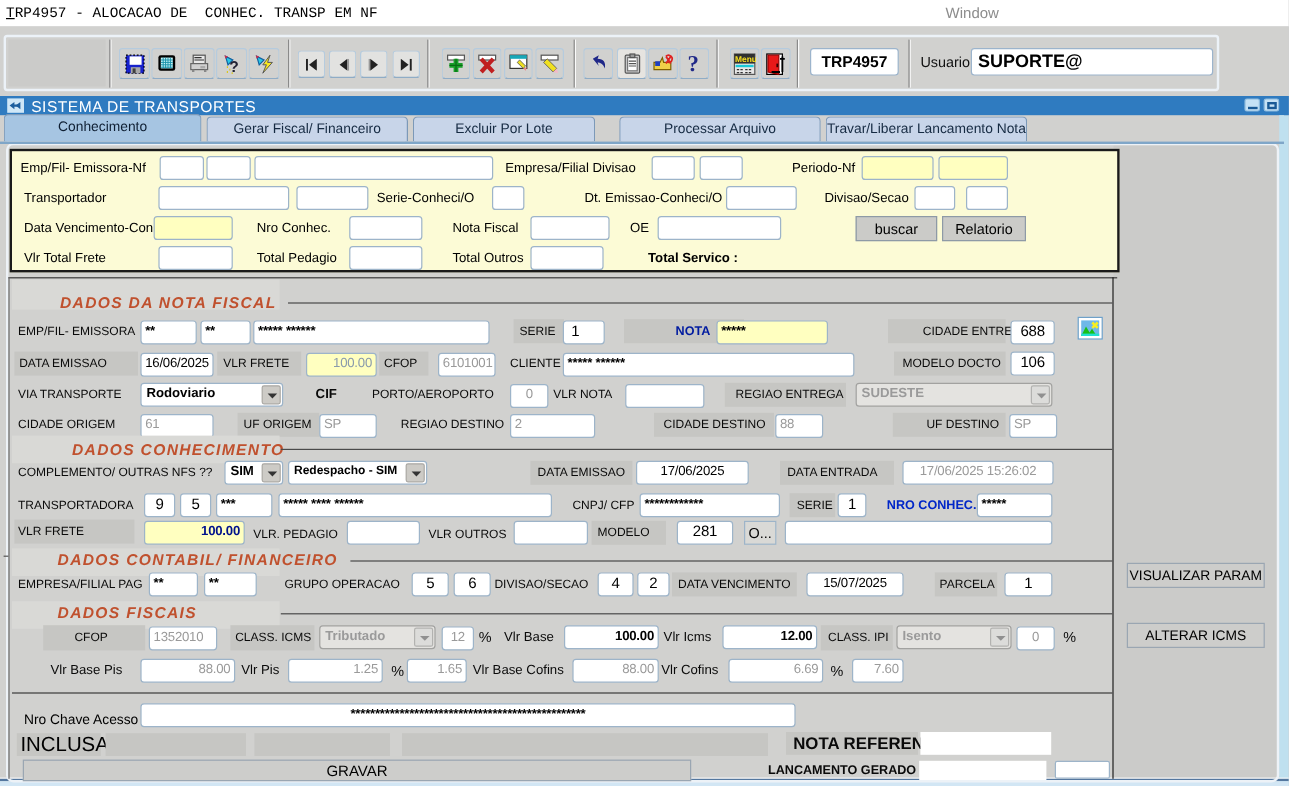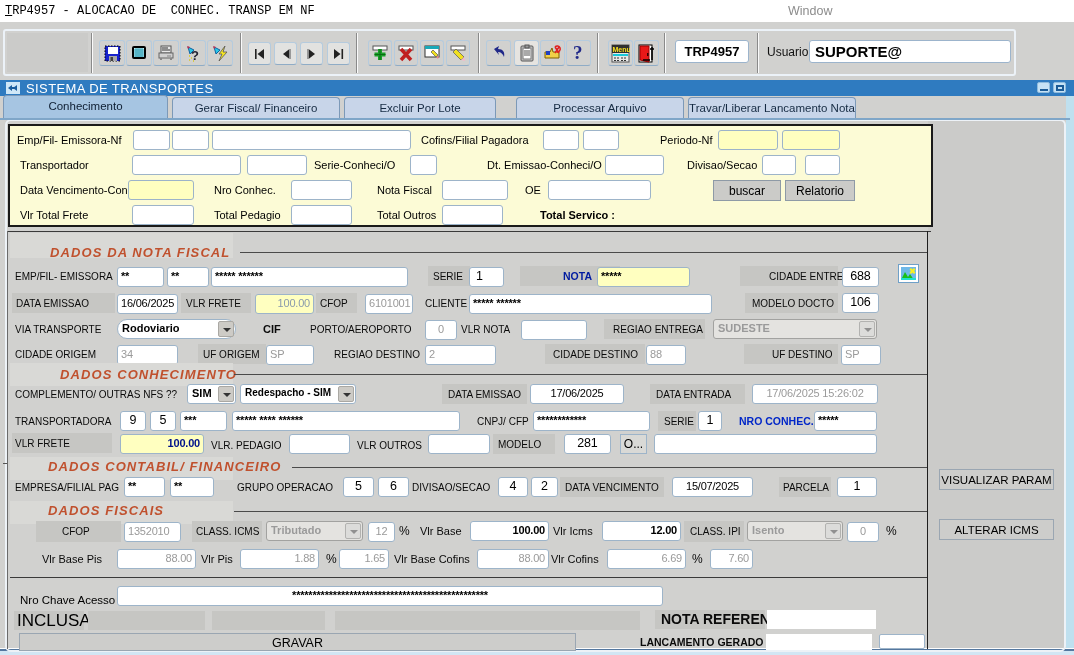--- a/index.html
+++ b/index.html
@@ -209,21 +209,21 @@
 <div class="abs" style="left:0;top:120px;width:1070px;height:535px;background:#D1D1CF;"></div>
 <div class="abs" style="left:5px;top:119px;width:1061px;height:533px;border:2px solid #EDF2F7;border-radius:6px;z-index:1;"></div>
 <div class="abs" style="left:928px;top:121px;width:136px;height:528px;background:#CBCBC9;"></div>
 <div class="abs" style="left:8px;top:124px;width:925px;height:103px;background:#FCFBD6;border:2px solid #1A1A1A;z-index:2;"></div>
 <div class="abs" style="z-index:3;">
 
  <div class="ylab" style="left:17px;top:130px;">Emp/Fil- Emissora-Nf</div>
  <div class="in" style="left:133px;top:130px;width:37px;"></div>
  <div class="in" style="left:172px;top:130px;width:37px;"></div>
  <div class="in" style="left:212px;top:130px;width:199px;"></div>
- <div class="ylab" style="left:421px;top:130px;">Cofins/Filial Pagadora</div>
+ <div class="ylab" style="left:421px;top:130px;">Empresa/Filial Divisao</div>
  <div class="in" style="left:543px;top:130px;width:36px;"></div>
  <div class="in" style="left:583px;top:130px;width:36px;"></div>
  <div class="ylab" style="left:660px;top:130px;">Periodo-Nf</div>
  <div class="yin" style="left:718px;top:130px;width:60px;"></div>
  <div class="yin" style="left:782px;top:130px;width:58px;"></div>
 
  <div class="ylab" style="left:20px;top:155px;">Transportador</div>
  <div class="in" style="left:132px;top:155px;width:109px;"></div>
  <div class="in" style="left:247px;top:155px;width:60px;"></div>
  <div class="ylab" style="left:314px;top:155px;">Serie-Conheci/O</div>
@@ -293,32 +293,32 @@
  <div class="chip" style="left:316px;top:293px;width:41px;height:20px;"></div>
  <div class="lab" style="left:320px;top:294px;">CFOP</div>
  <div class="sin" style="left:365px;top:294px;width:48px;">6101001</div>
  <div class="lab" style="left:425px;top:294px;">CLIENTE</div>
  <div class="in bld" style="left:469px;top:294px;width:243px;">***** ******</div>
  <div class="chip" style="left:745px;top:293px;width:93px;height:20px;"></div>
  <div class="lab" style="left:752px;top:294px;">MODELO DOCTO</div>
  <div class="in ct big" style="left:842px;top:293px;width:37px;">106</div>
 
  <div class="lab" style="left:15px;top:320px;">VIA TRANSPORTE</div>
- <div class="cmb" style="left:117px;top:319px;width:119px;border-radius:10px;">Rodoviario<span class="arr"></span></div>
+ <div class="cmb" style="left:117px;top:319px;width:119px;">Rodoviario<span class="arr"></span></div>
  <div class="lab" style="left:263px;top:320px;font-size:11px;font-weight:bold;">CIF</div>
  <div class="lab" style="left:310px;top:320px;">PORTO/AEROPORTO</div>
  <div class="sin ct" style="left:425px;top:320px;width:32px;">0</div>
  <div class="lab" style="left:461px;top:320px;">VLR NOTA</div>
  <div class="sin" style="left:521px;top:320px;width:66px;"></div>
  <div class="chip" style="left:604px;top:319px;width:101px;height:20px;"></div>
  <div class="lab" style="left:613px;top:320px;">REGIAO ENTREGA</div>
  <div class="cmbd" style="left:713px;top:319px;width:164px;">SUDESTE<span class="arr"></span></div>
 
  <div class="lab" style="left:15px;top:345px;">CIDADE ORIGEM</div>
- <div class="sin" style="left:117px;top:345px;width:61px;">34</div>
+ <div class="sin" style="left:117px;top:345px;width:61px;">61</div>
  <div class="chip" style="left:198px;top:344px;width:68px;height:20px;"></div>
  <div class="lab" style="left:203px;top:345px;">UF ORIGEM</div>
  <div class="sin" style="left:266px;top:345px;width:48px;">SP</div>
  <div class="lab" style="left:334px;top:345px;">REGIAO DESTINO</div>
  <div class="sin" style="left:425px;top:345px;width:71px;">2</div>
  <div class="chip" style="left:545px;top:344px;width:100px;height:20px;"></div>
  <div class="lab" style="left:553px;top:345px;">CIDADE DESTINO</div>
  <div class="sin" style="left:646px;top:345px;width:40px;">88</div>
  <div class="chip" style="left:744px;top:344px;width:94px;height:20px;"></div>
  <div class="lab" style="left:772px;top:345px;">UF DESTINO</div>
@@ -403,21 +403,21 @@
  <div class="in rt bld" style="left:602px;top:521px;width:79px;">12.00</div>
  <div class="chip" style="left:684px;top:521px;width:60px;height:21px;"></div>
  <div class="lab" style="left:690px;top:522px;text-align:center;">CLASS. IPI</div>
  <div class="cmbd" style="left:747px;top:521px;width:96px;">Isento<span class="arr"></span></div>
  <div class="sin ct" style="left:847px;top:522px;width:32px;">0</div>
  <div class="lab" style="left:886px;top:522px;font-size:12px;">%</div>
 
  <div class="lab" style="left:42px;top:550px;font-size:11px;">Vlr Base Pis</div>
  <div class="sin rt" style="left:117px;top:549px;width:79px;">88.00</div>
  <div class="lab" style="left:201px;top:550px;font-size:11px;">Vlr Pis</div>
- <div class="sin rt" style="left:240px;top:549px;width:79px;">1.88</div>
+ <div class="sin rt" style="left:240px;top:549px;width:79px;">1.25</div>
  <div class="lab" style="left:326px;top:550px;font-size:12px;">%</div>
  <div class="sin rt" style="left:339px;top:549px;width:50px;">1.65</div>
  <div class="lab" style="left:394px;top:550px;font-size:11px;">Vlr Base Cofins</div>
  <div class="sin rt" style="left:477px;top:549px;width:72px;">88.00</div>
  <div class="lab" style="left:551px;top:550px;font-size:11px;">Vlr Cofins</div>
  <div class="sin rt" style="left:607px;top:549px;width:79px;">6.69</div>
  <div class="lab" style="left:692px;top:550px;font-size:12px;">%</div>
  <div class="sin rt" style="left:710px;top:549px;width:43px;">7.60</div>
 </div>
 <div class="abs" style="z-index:2;">

